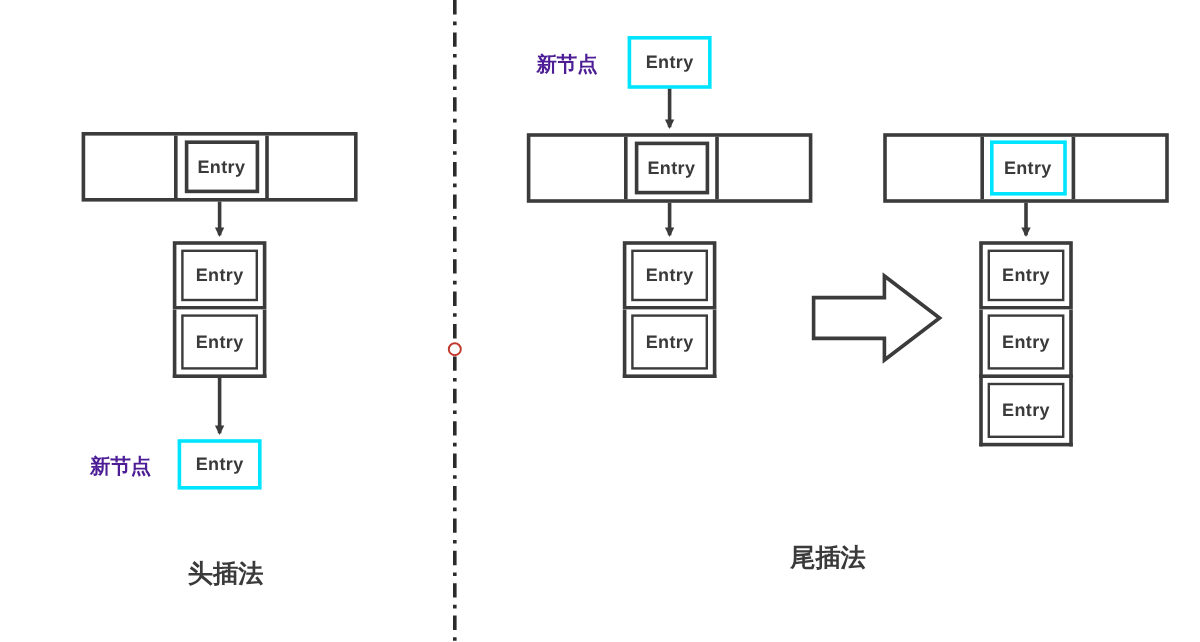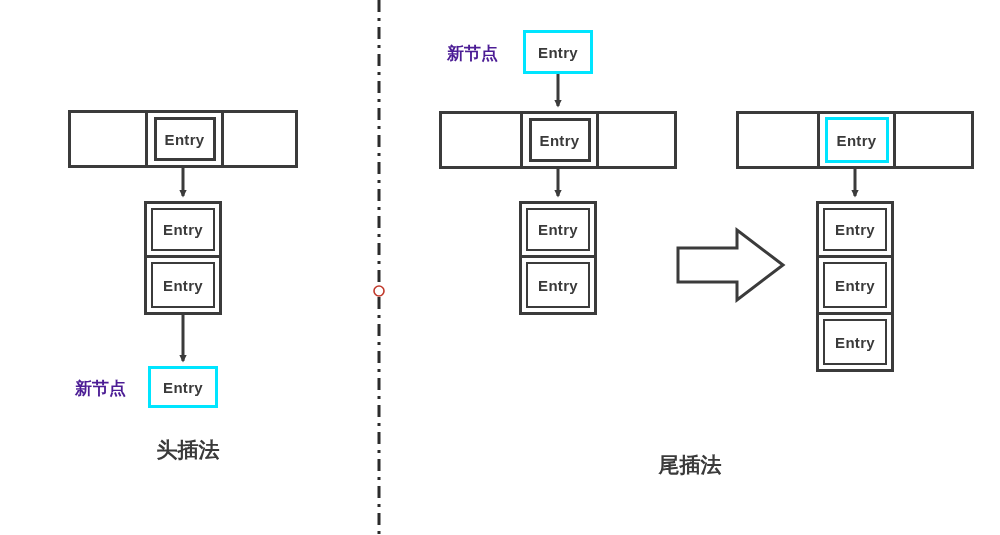--- a/index.html
+++ b/index.html
@@ -144,21 +144,21 @@
     </div>
     <div class="node-shell" style="height:57px;">
       <div class="node-inner">Entry</div>
     </div>
   </div>
 
   <div class="cyan-box" style="left:148px; top:366px; width:70px; height:42px;">Entry</div>
 
   <div class="cn-label" style="left:75px; top:377px;">新节点</div>
 
-  <div class="caption" style="left:108px; top:436px; width:160px;text-align:center;">头插法</div>
+  <div class="caption" style="left:108px; top:464px; width:160px;text-align:center;">头插法</div>
 
   <div class="cyan-box" style="left:523px; top:30px; width:70px; height:44px;">Entry</div>
 
   <div class="cn-label" style="left:447px; top:42px;">新节点</div>
 
   <div class="bucket-row" style="left:439px; top:111px; width:238px; height:58px;">
     <div class="bucket-cell" style="width:78px;"></div>
     <div class="bucket-cell" style="width:76px;">
       <div class="inner-entry" style="width:62px;height:44px;">Entry</div>
     </div>

